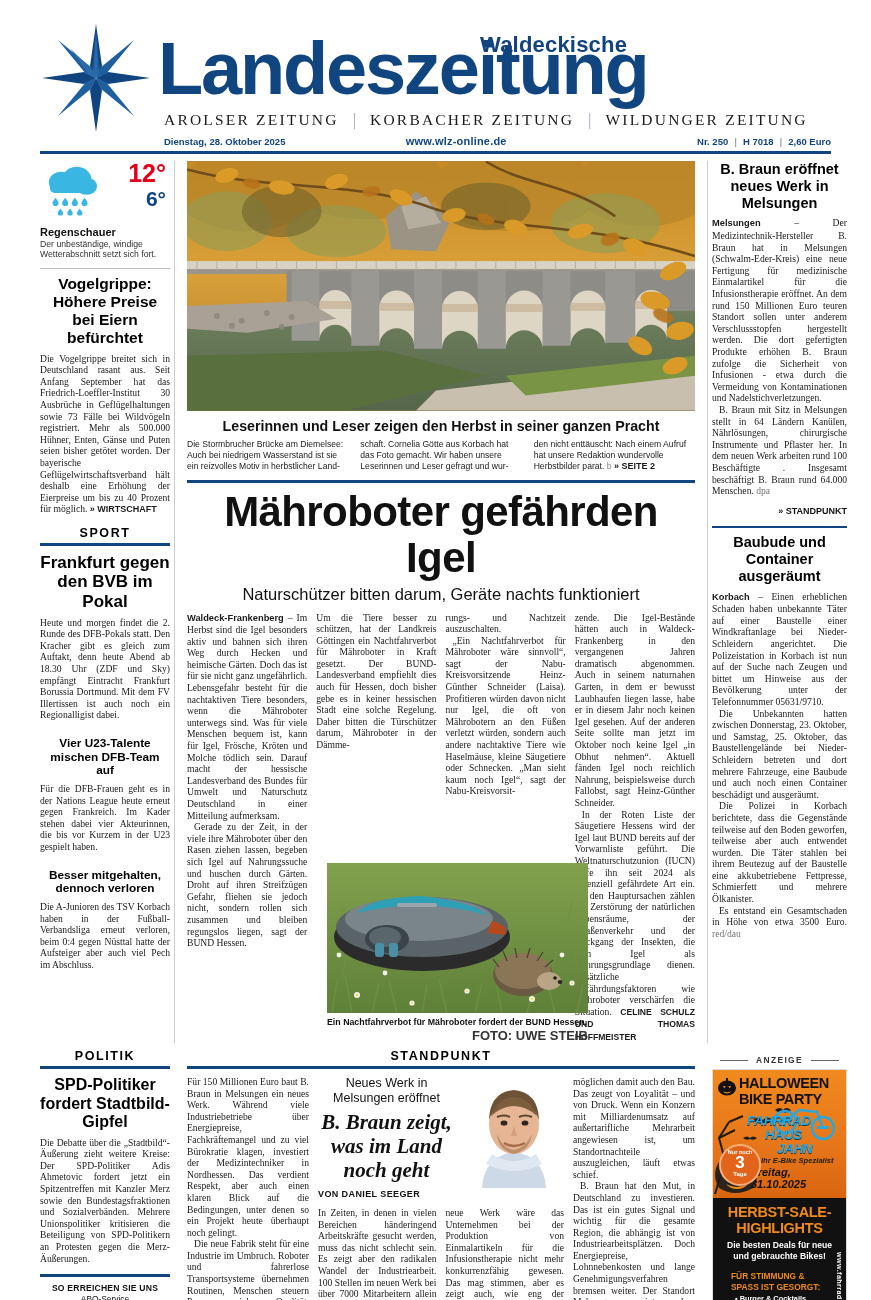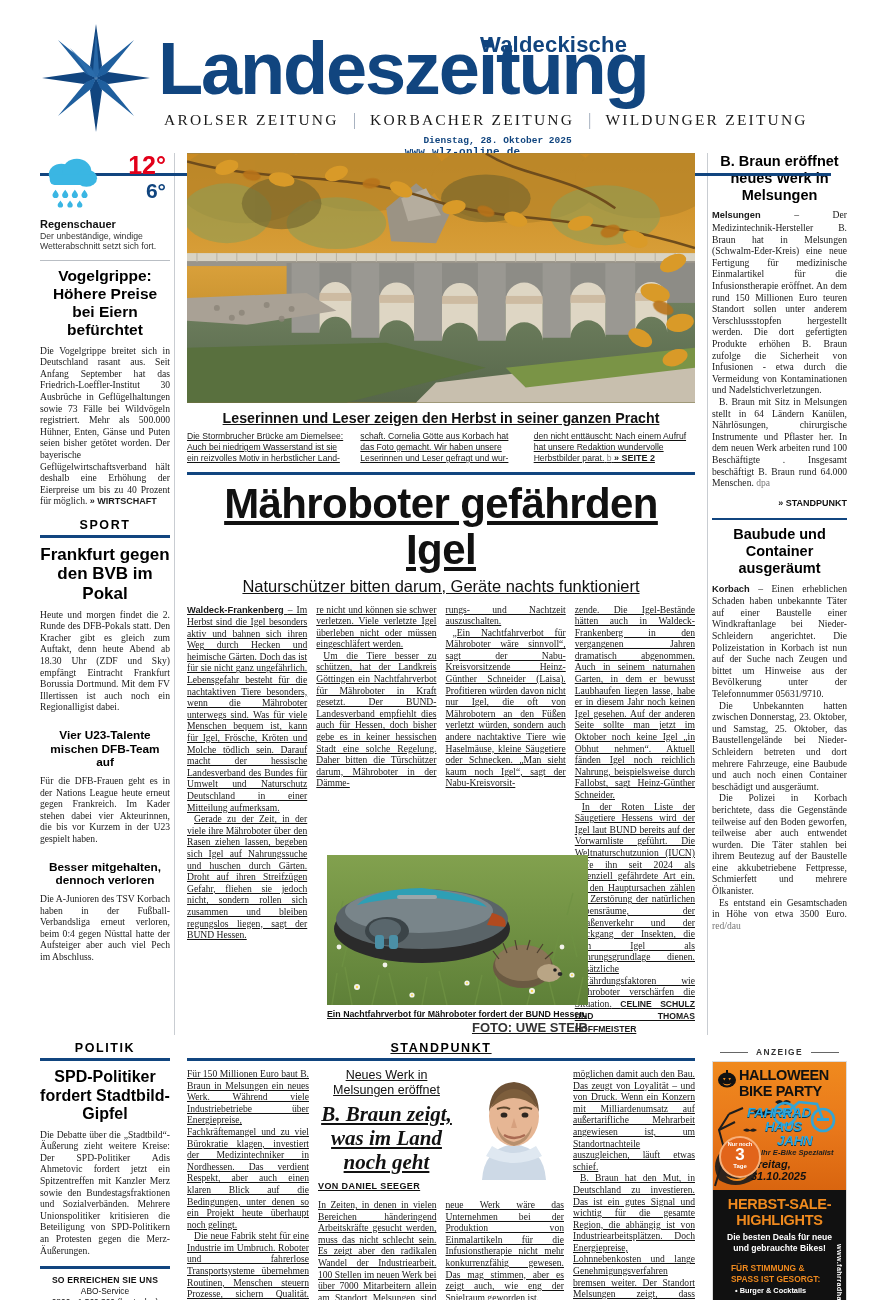--- a/index.html
+++ b/index.html
@@ -29,33 +29,33 @@
   }
   .mast-editions {
     display:flex; align-items:center; gap:14px;
     font-family: "Liberation Serif", serif;
     font-size: 15.5px; letter-spacing: 2.2px; color:#1a1a1a;
     margin-top: 2px; padding-left: 6px;
   }
   .mast-editions .sep { color:#9aa6b6; font-size:17px; letter-spacing:0; }
   .mast-bar {
     display:flex; align-items:center; justify-content:space-between;
-    font-family: Liberation Mono, monospace;
+    font-family: Liberation Sans, sans-serif;
     font-size: 9.5px; color:#11457f; font-weight:600;
-    margin-top: 5px; padding-left: 6px; flex-direction: column;
+    margin-top: 5px; padding-left: 6px;
   }
   .mast-bar .mid { font-size: 11px; font-weight:700; letter-spacing:.2px; margin-left:-70px;}
   .mast-bar .right { display:flex; gap:6px; }
   .mast-bar .right .vr { color:#9aa6b6; }
   .mast-rule { height:3px; background:#11457f; margin-top: 4px; }
 
   
-  .grid { display:flex; gap:0; margin-top: 8px; }
+  .grid { display:flex; gap:0; margin-top: 16px; }
   .col-left { width: 130px; flex:none; }
-  .col-mid  { width: 524px; flex:none; padding: 0 8px; text-decoration: underline; }
+  .col-mid  { width: 524px; flex:none; padding: 0 8px; }
   .col-right{ width: 135px; flex:none; }
   .vrule { width: 1px; background:#c9cdd2; flex:none; margin: 0 4px; }
 
   
   .body-txt {
     font-family: "Liberation Serif", serif;
     font-size: 9.6px; line-height: 11.6px;
     text-align: justify; hyphens:auto; color:#1a1a1a;
   }
   .body-txt p { margin: 0; text-indent: 7px; }
@@ -401,21 +401,20 @@
       <div class="main-sub">Naturschützer bitten darum, Geräte nachts funktioniert</div>
 
       <div class="cols4">
         <div class="body-txt">
           <p><span class="dateline">Waldeck-Frankenberg</span>
           <span>–  Im Herbst sind die Igel besonders aktiv und bahnen sich ihren Weg durch Hecken und heimische Gärten. Doch das ist für sie nicht ganz ungefährlich. Lebensgefahr besteht für die nachtaktiven Tiere besonders, wenn die Mähroboter unterwegs sind. Was für viele Menschen bequem ist, kann für Igel, Frösche, Kröten und Molche tödlich sein. Darauf macht der hessische Landesverband des Bundes für Umwelt und Naturschutz Deutschland in einer Mitteilung aufmerksam.</span></p>
           <p>Gerade zu der Zeit, in der viele ihre Mähroboter über den Rasen ziehen lassen, begeben sich Igel auf Nahrungssuche und huschen durch Gärten. Droht auf ihren Streifzügen Gefahr, fliehen sie jedoch nicht, sondern rollen sich zusammen und bleiben regungslos liegen, sagt der BUND Hessen.</p>
         </div>
         <div>
           <div class="body-txt">
-            <p>re nicht und können sie schwer verletzen. Viele verletzte Igel überleben nicht oder müssen eingeschläfert werden.</p>
             <p>Um die Tiere besser zu schützen, hat der Landkreis Göttingen ein Nachtfahrverbot für Mähroboter in Kraft gesetzt. Der BUND-Landesverband empfiehlt dies auch für Hessen, doch bisher gebe es in keiner hessischen Stadt eine solche Regelung. Daher bitten die Türschützer darum, Mähroboter in der Dämme-</p>
           </div>
         </div>
         <div>
           <div class="body-txt">
             <p>rungs- und Nachtzeit auszuschalten.</p>
             <p>„Ein Nachtfahrverbot für Mähroboter wäre sinnvoll“, sagt der Nabu-Kreisvorsitzende Heinz-Günther Schneider (Laisa). Profitieren würden davon nicht nur Igel, die oft von Mährobotern an den Füßen verletzt würden, sondern auch andere nachtaktive Tiere wie Haselmäuse, kleine Säugetiere oder Schnecken. „Man sieht kaum noch Igel“, sagt der Nabu-Kreisvorsit-</p>
           </div>
         </div>
         <div class="body-txt">

